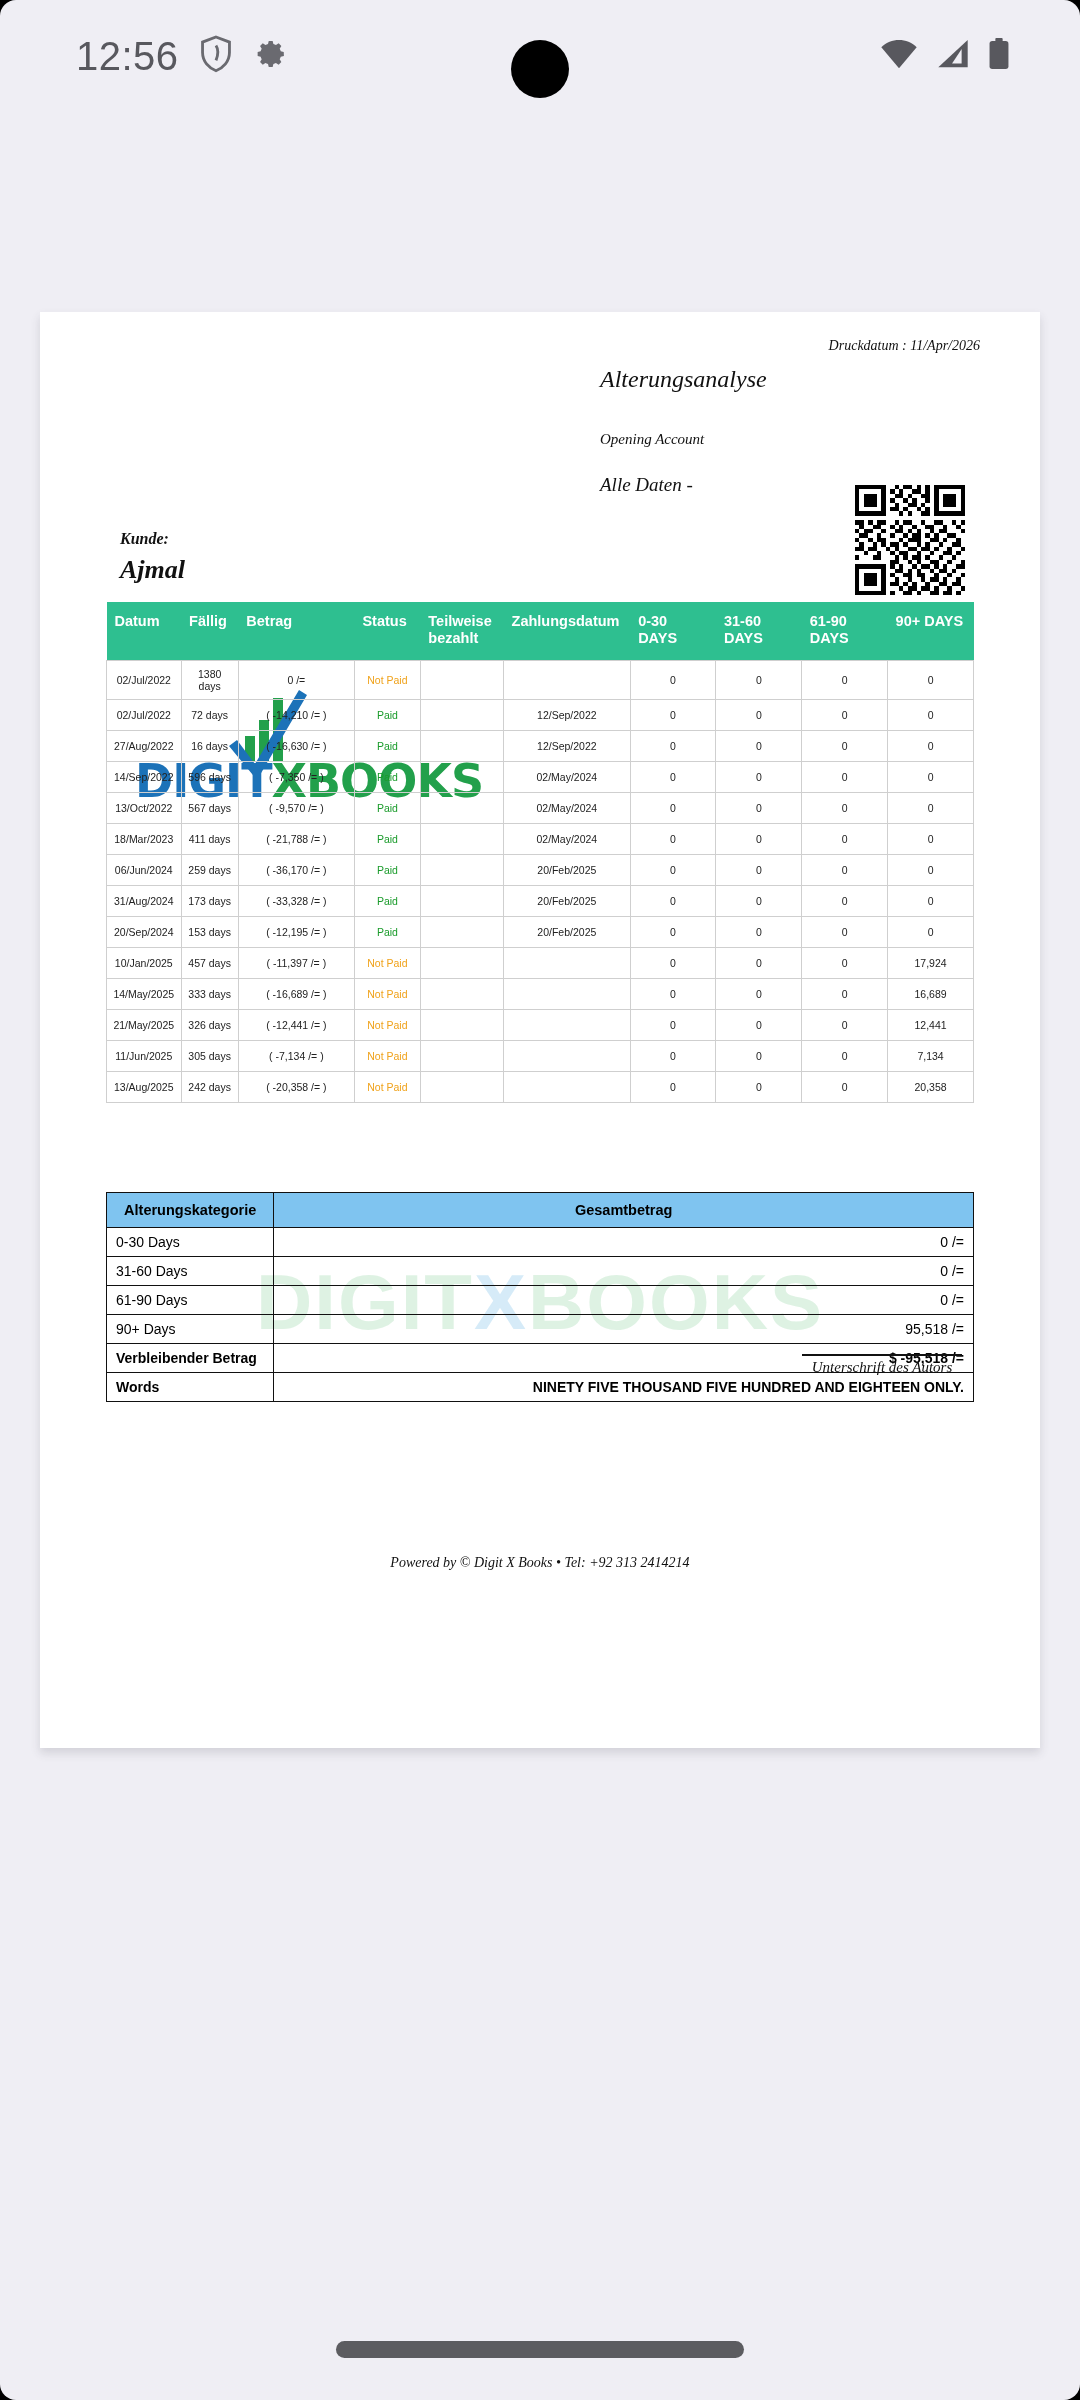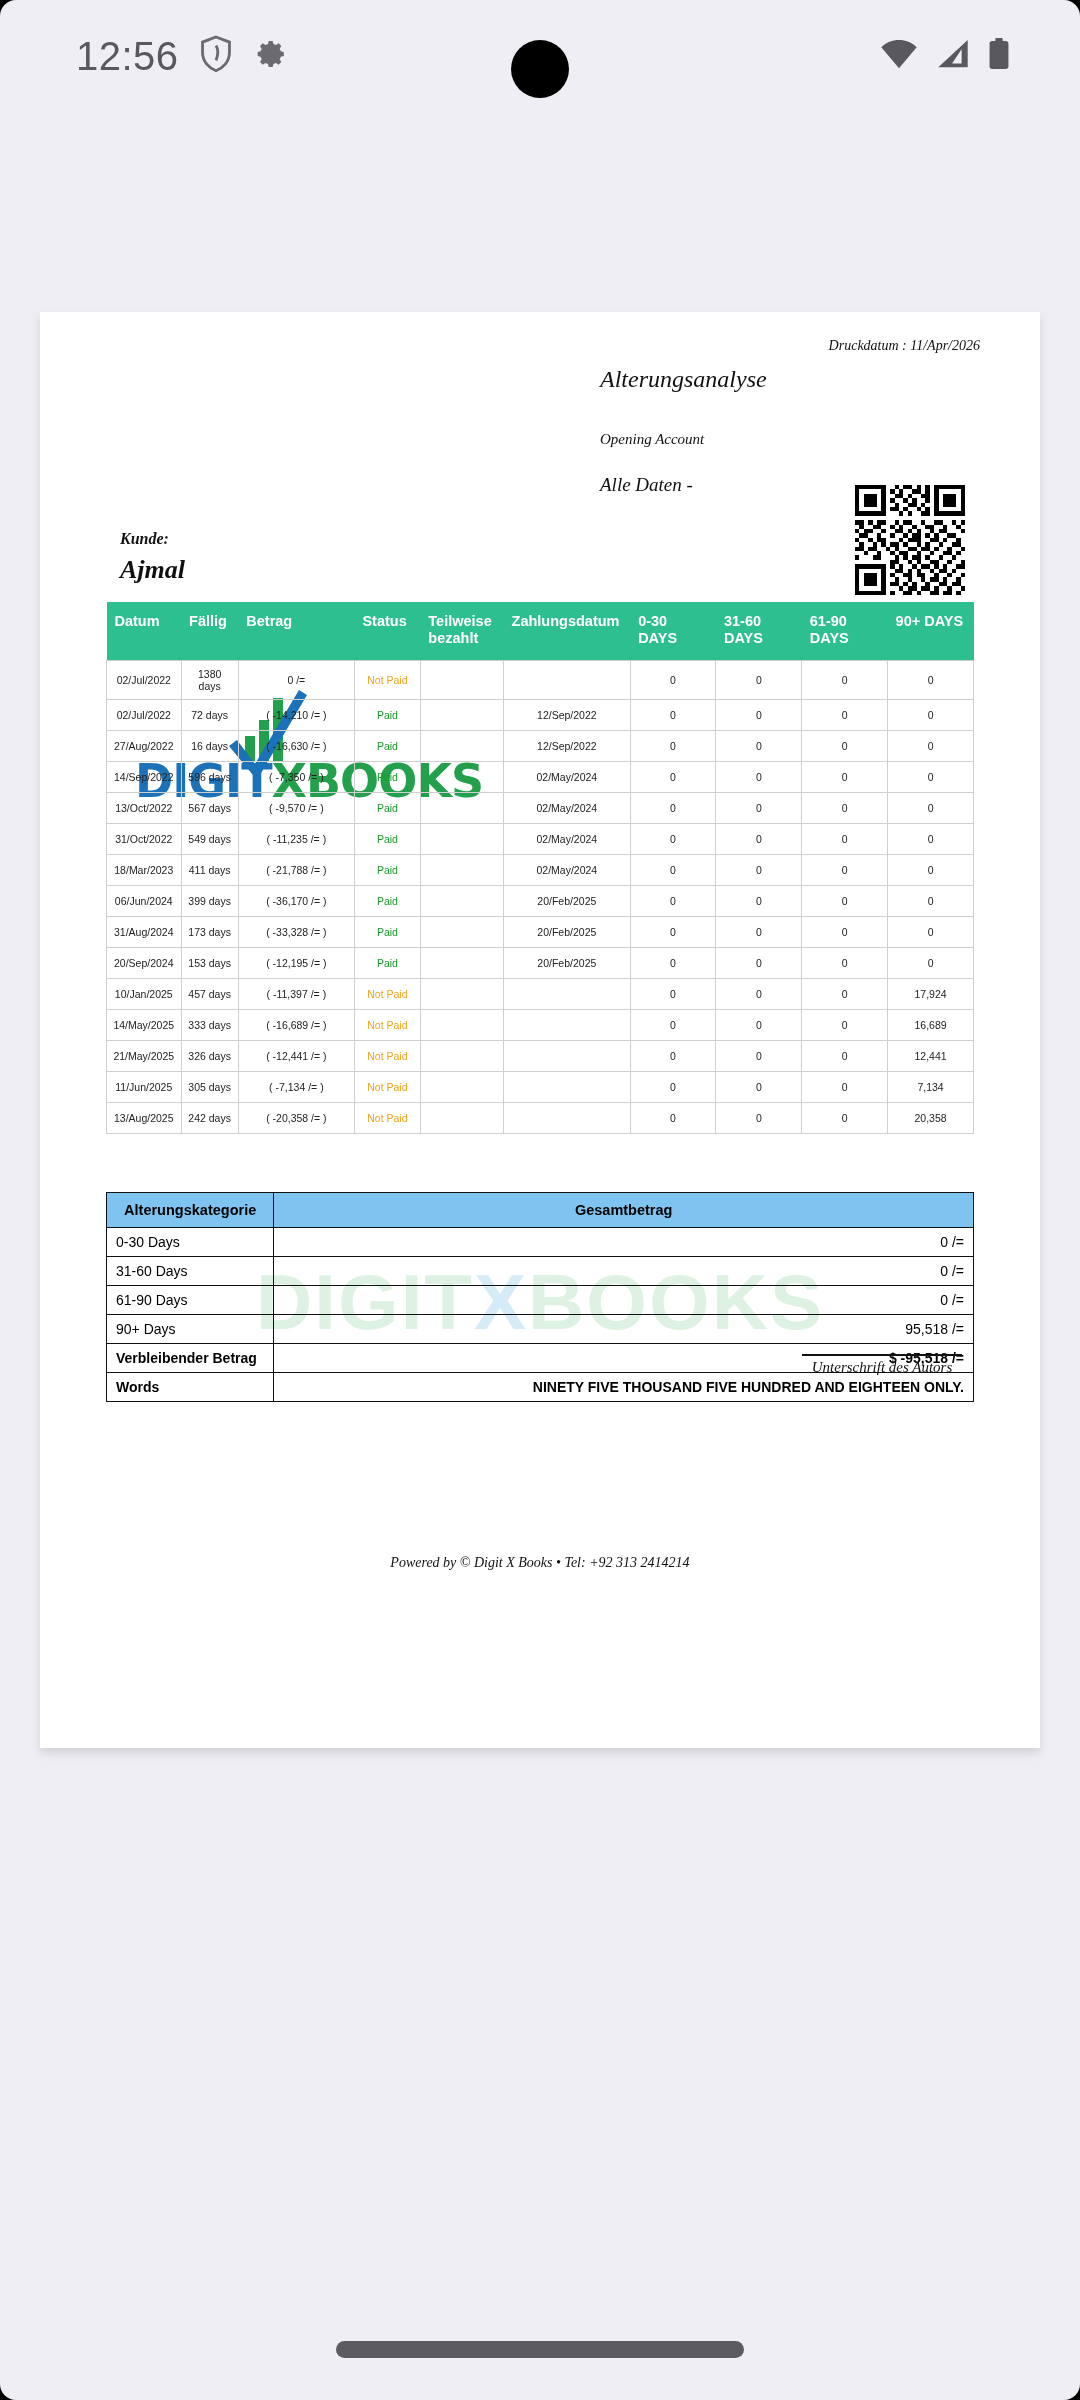--- a/index.html
+++ b/index.html
@@ -481,46 +481,34 @@
               <td class="c-amt">( -9,570 /= )</td>
               <td class="c-status paid">Paid</td>
               <td class="c-part"></td>
               <td class="c-pdate">02/May/2024</td>
               <td class="c-bucket">0</td>
               <td class="c-bucket">0</td>
               <td class="c-bucket">0</td>
               <td class="c-bucket">0</td>
             </tr>
             <tr>
-              <td class="c-date">31/Oct/2022</td>
-              <td class="c-due">549 days</td>
-              <td class="c-amt">( -11,235 /= )</td>
-              <td class="c-status paid">Paid</td>
-              <td class="c-part"></td>
-              <td class="c-pdate">02/May/2024</td>
-              <td class="c-bucket">0</td>
-              <td class="c-bucket">0</td>
-              <td class="c-bucket">0</td>
-              <td class="c-bucket">0</td>
-            </tr>
-            <tr>
               <td class="c-date">18/Mar/2023</td>
               <td class="c-due">411 days</td>
               <td class="c-amt">( -21,788 /= )</td>
               <td class="c-status paid">Paid</td>
               <td class="c-part"></td>
               <td class="c-pdate">02/May/2024</td>
               <td class="c-bucket">0</td>
               <td class="c-bucket">0</td>
               <td class="c-bucket">0</td>
               <td class="c-bucket">0</td>
             </tr>
             <tr>
               <td class="c-date">06/Jun/2024</td>
-              <td class="c-due">399 days</td>
+              <td class="c-due">259 days</td>
               <td class="c-amt">( -36,170 /= )</td>
               <td class="c-status paid">Paid</td>
               <td class="c-part"></td>
               <td class="c-pdate">20/Feb/2025</td>
               <td class="c-bucket">0</td>
               <td class="c-bucket">0</td>
               <td class="c-bucket">0</td>
               <td class="c-bucket">0</td>
             </tr>
             <tr>

